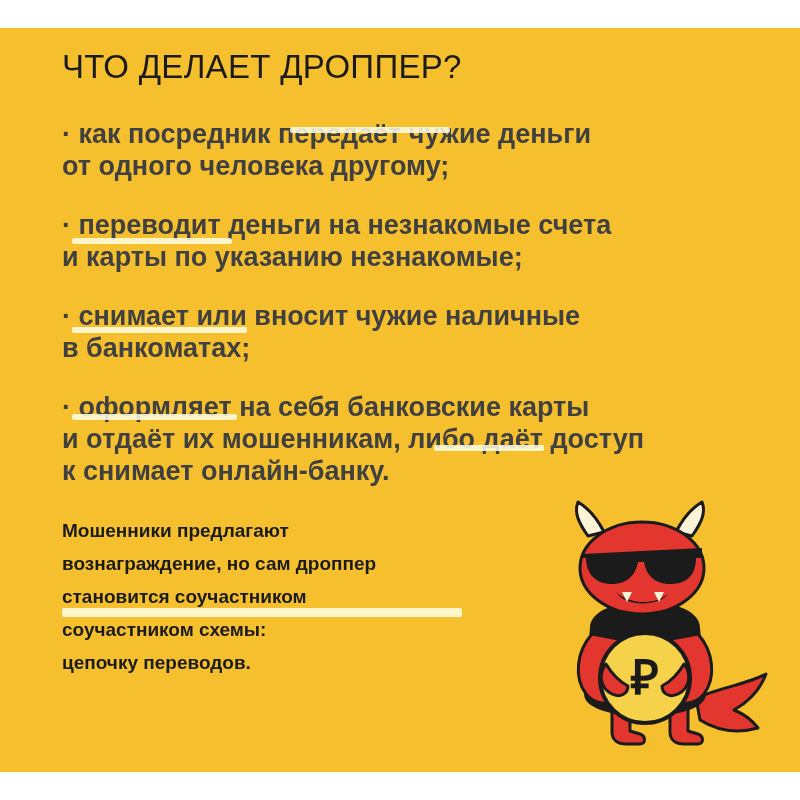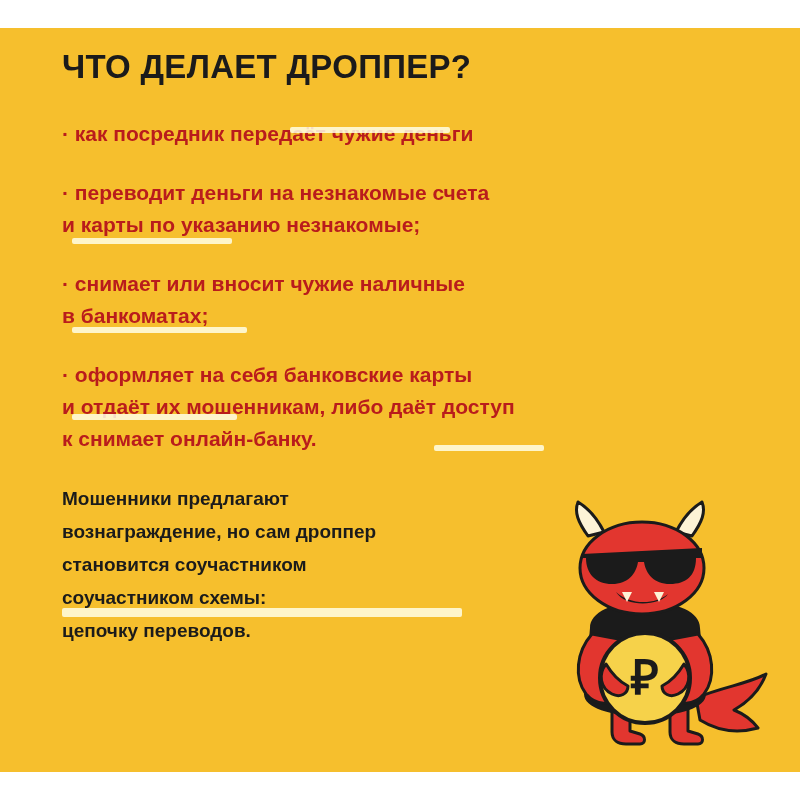--- a/index.html
+++ b/index.html
@@ -26,39 +26,39 @@
     top: 28px;
     width: 800px;
     height: 744px;
     background: #f6bf2d;
   }
   .title {
     position: absolute;
     left: 62px;
     top: 48px;
     font-size: 33px;
-    font-weight: bold;
+    font-weight: normal;
     letter-spacing: 0.3px;
     color: #1b1b1b;
     z-index: 5;
     white-space: nowrap;
   }
   .content {
     position: absolute;
     left: 62px;
     top: 118px;
     width: 640px;
     z-index: 4;
   }
   .bullet {
     margin-bottom: 27px;
-    font-size: 21px;
+    font-size: 27px;
     line-height: 32px;
     font-weight: bold;
-    color: #b91c1c;
+    color: #404040;
   }
   .bullet .line {
     display: block;
     position: relative;
     white-space: nowrap;
   }
   .closing {
     margin-top: 22px;
     font-size: 19px;
     line-height: 33px;
@@ -96,20 +96,21 @@
 <div class="poster">
 
   <div class="band"></div>
 
   <div class="title">ЧТО ДЕЛАЕТ ДРОППЕР?</div>
 
   <div class="content">
 
     <div class="bullet">
       <span class="line">· как посредник передаёт чужие деньги</span>
+      <span class="line">от одного человека другому;</span>
     </div>
 
     <div class="bullet">
       <span class="line">· переводит деньги на незнакомые счета</span>
       <span class="line">и карты по указанию незнакомые;</span>
     </div>
 
     <div class="bullet">
       <span class="line">· снимает или вносит чужие наличные</span>
       <span class="line">в банкоматах;</span>

